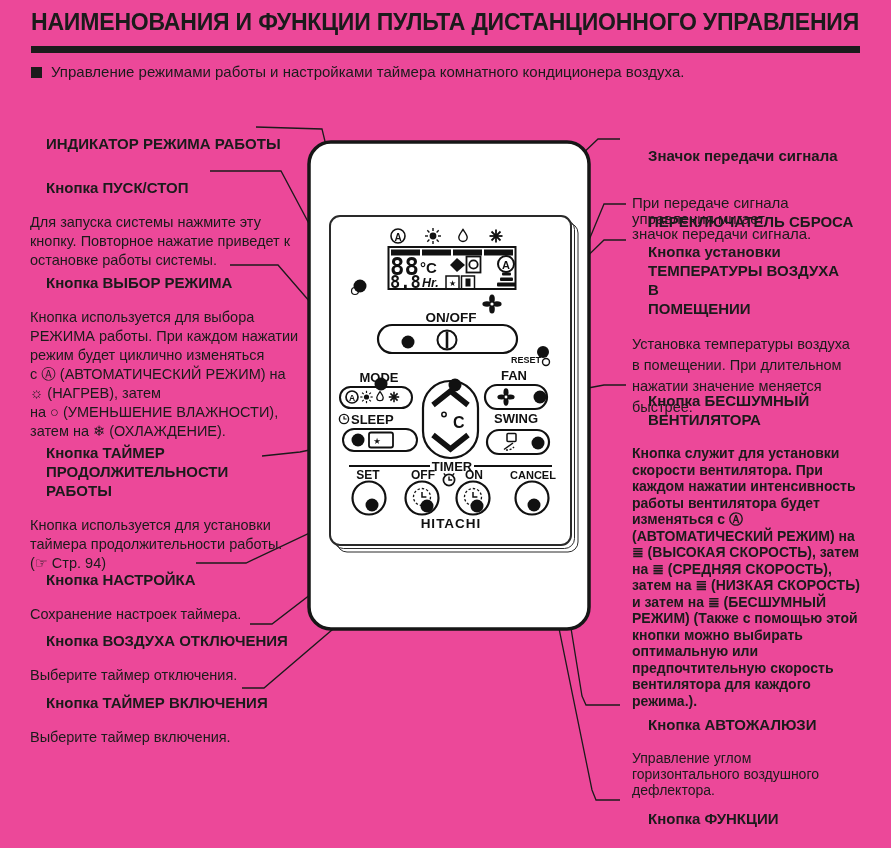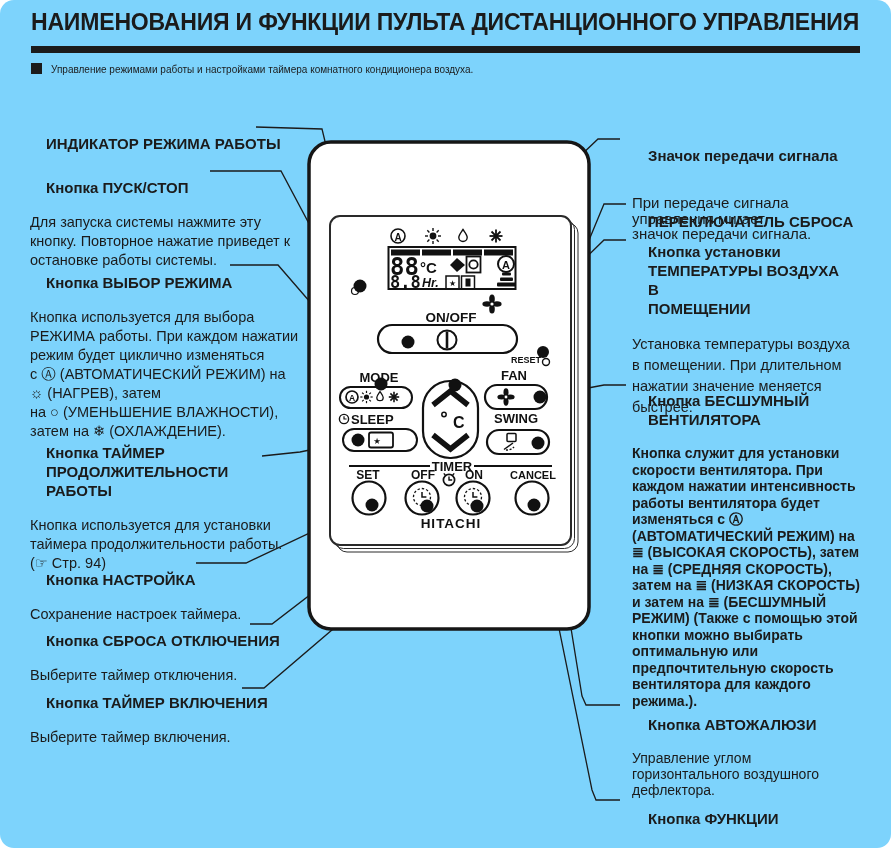--- a/index.html
+++ b/index.html
@@ -1,21 +1,21 @@
 <!DOCTYPE html>
 <html><head>
 <meta charset="utf-8">
 <style>
   html,body{margin:0;padding:0;background:#fff;}
-  .page{position:relative;width:891px;height:848px;background:#7dd3fc;overflow:hidden;
-        font-family:"Liberation Sans",sans-serif;color:#1b1b1b;border-radius:14px;}
+  .page{position:relative;width:891px;height:848px;background:#ec4899;overflow:hidden;
+        font-family:"Liberation Sans",sans-serif;color:#1b1b1b;}
   .title{position:absolute;left:31px;top:9px;width:840px;font-size:23.5px;font-weight:bold;
          letter-spacing:-0.2px;white-space:nowrap;transform:scaleX(.98);transform-origin:left;}
   .rule{position:absolute;left:31px;top:46px;width:829px;height:7px;background:#1b1b1b;}
-  .intro{position:absolute;left:31px;top:63px;width:820px;font-size:10px;}
+  .intro{position:absolute;left:31px;top:63px;width:820px;font-size:15px;}
   .sq{display:inline-block;width:11px;height:11px;background:#1b1b1b;margin-right:9px;
       vertical-align:-1px;}
   .sec{position:absolute;}
   .sec h3{margin:16px;font-size:15px;line-height:19px;font-weight:bold;white-space:pre-line;}
   .sec .bd{margin:3px 0 0 0;font-size:14.5px;line-height:19px;white-space:pre-line;}
   .lsec{left:30px;width:284px;}
   .rsec{left:632px;width:238px;}
   .bd.small{font-size:15px;line-height:15.5px;margin-top:30px;}
   .bd.tight{font-size:14px;line-height:16.5px;font-weight:bold;}
   .bd.mid{font-size:14px;line-height:16px;}
@@ -272,21 +272,21 @@
 ПРОДОЛЖИТЕЛЬНОСТИ РАБОТЫ</h3>
     <div class="bd">Кнопка используется для установки
 таймера продолжительности работы.
 (☞ Стр. 94)</div>
   </div>
   <div class="sec lsec" style="top:554px">
     <h3>Кнопка НАСТРОЙКА</h3>
     <div class="bd">Сохранение настроек таймера.</div>
   </div>
   <div class="sec lsec" style="top:615px">
-    <h3>Кнопка СБРОСА ОТКЛЮЧЕНИЯ</h3>
+    <h3>Кнопка ВОЗДУХА ОТКЛЮЧЕНИЯ</h3>
     <div class="bd">Выберите таймер отключения.</div>
   </div>
   <div class="sec lsec" style="top:677px">
     <h3>Кнопка ТАЙМЕР ВКЛЮЧЕНИЯ</h3>
     <div class="bd">Выберите таймер включения.</div>
   </div>
 
   <div class="sec rsec" style="top:130px">
     <h3>Значок передачи сигнала</h3>
     <div class="bd small">При передаче сигнала управления мигает

